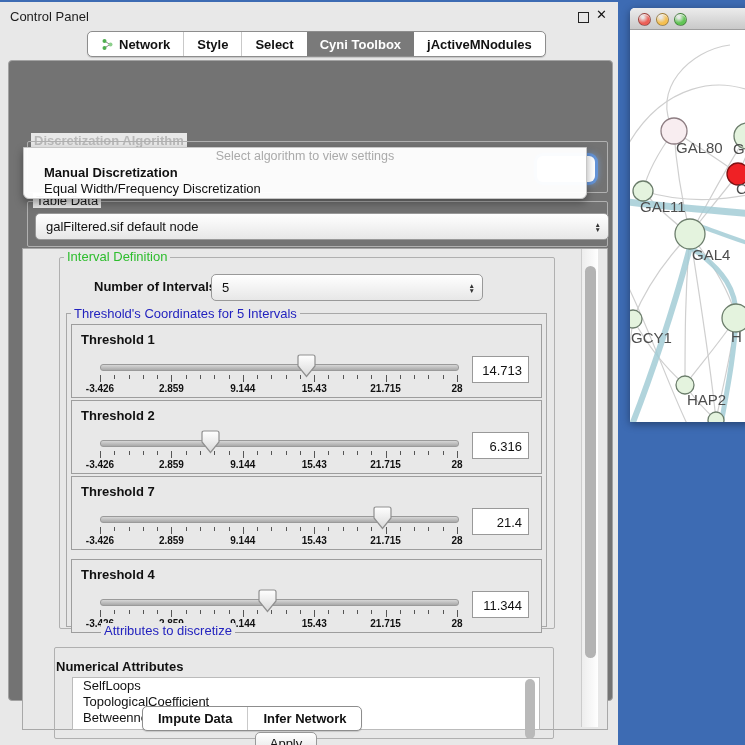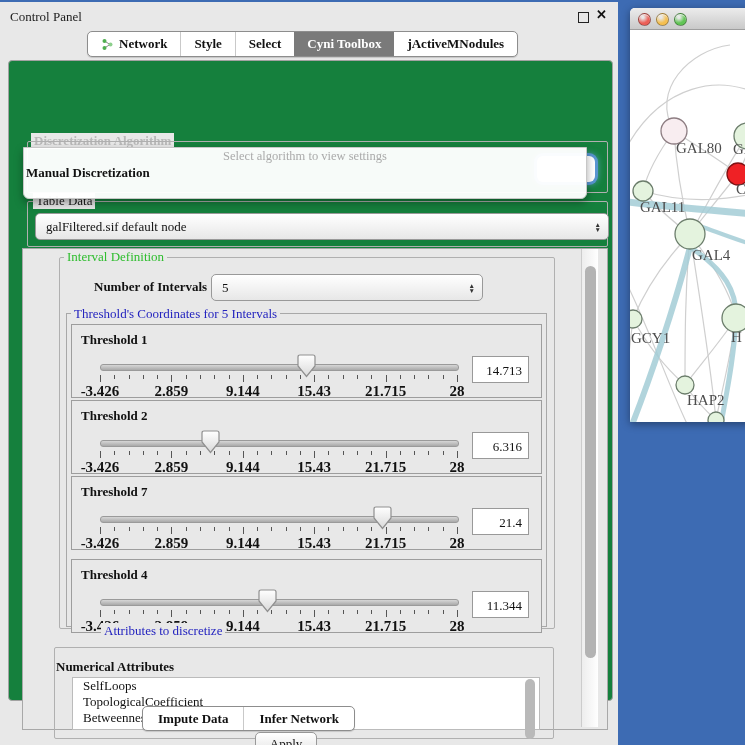--- a/index.html
+++ b/index.html
@@ -1,50 +1,50 @@
 <!DOCTYPE html>
 <html style="--accent_green: #2dbd2d; --accent_blue: #2323bf; --selected_tab_bg: #7a7a7a; --desktop_blue: #3d6bb3; --header_blue: #bfdfe9; --traffic_red: #ec5f57; --traffic_yellow: #f5bf4f; --traffic_green: #61c555; --node_green: #e4f3de; --node_pink: #f8edf0; --node_red: #ef2125; --teal_edge: #a3ccd6;"><head>
 <meta charset="utf-8">
 <style>
   html,body{margin:0;padding:0;}
   body{width:745px;height:745px;position:relative;overflow:hidden;
        font-family:"Liberation Sans","DejaVu Sans",sans-serif;
        background:#e8e8e8;-webkit-font-smoothing:antialiased;}
-  .abs{position:absolute;font-family:Liberation Serif, serif;}
+  .abs{position:absolute;}
   
   #topline{left:0;top:0;width:745px;height:2px;background:var(--desktop_blue,#3d6bb3);}
   
   #control-panel{left:0;top:2px;width:618px;height:743px;background:#e8e8e8;}
   #cp-title{left:10px;top:7px;font-size:13px;color:#1c1c1c;}
   #float-box{right:212px;top:10px;width:9px;height:9px;border:1.5px solid #222;}
   #close-x{left:596px;top:5px;font-size:13px;font-weight:700;color:#111;}
   .segbar{display:flex;height:24px;border:1px solid #8d8d8d;border-radius:5px;overflow:hidden;
           background:#fff;box-shadow:0 1px 1px rgba(0,0,0,.15);}
   .seg{display:flex;align-items:center;gap:5px;padding:0 13px;font-size:13px;font-weight:600;
        color:#111;border-left:1px solid #c9c9c9;white-space:nowrap;}
   .seg:first-child{border-left:none;}
   .seg-sel{background:var(--selected_tab_bg,#7a7a7a);color:#ffffff;border-left:none;}
   .seg-sel + .seg{border-left:none;}
   #top-tabs{left:87px;top:29px;}
   #bottom-tabs{left:142px;top:704px;height:23px;}
   #bottom-tabs .seg{padding:0 15px;}
-  #outer-box{left:8px;top:58px;width:603px;height:639px;border:1px solid #a2a2a2;border-radius:4px;background:#15803d;}
+  #outer-box{left:8px;top:58px;width:603px;height:639px;border:1px solid #a2a2a2;border-radius:4px;background:#737373;}
   .groupbox{border:1px solid #b0b0b0;border-radius:2px;}
   .grouptitle{position:absolute;font-size:13px;background:#e8e8e8;padding:0 3px;white-space:nowrap;}
   
   #alg-group{left:18px;top:80px;width:579px;height:50px;z-index:1;}
   #alg-title{left:22px;top:72px;color:#b9b9b9;font-weight:700;z-index:1;}
   #alg-combo-ring{left:528px;top:95px;width:58px;height:26px;border-radius:6px;background:#fff;
                   box-shadow:0 0 0 3px rgba(96,150,228,.8),0 0 6px 3px rgba(120,170,240,.6);z-index:2;}
   
   #alg-popup{left:14px;top:86px;width:562px;height:50px;background:rgba(255,255,255,.97);
              border:1px solid #c7c7c7;border-radius:0 0 6px 6px;z-index:6;
              box-shadow:0 4px 9px rgba(0,0,0,.35);}
   #alg-popup .ph{font-size:12.5px;color:#aaa;text-align:center;line-height:17px;}
-  #alg-popup .opt{font-size:13px;color:#111;line-height:16px;padding-left:2px;white-space:nowrap;}
+  #alg-popup .opt{font-size:13px;color:#111;line-height:16px;padding-left:20px;white-space:nowrap;}
   #alg-popup .opt.sel{font-weight:700;}
   
   #td-group{left:18px;top:140px;width:579px;height:44px;}
   #td-title{left:24px;top:132px;color:#1a1a1a;z-index:1;}
   .combo{background:linear-gradient(#ffffff,#e7e7e7);border:1px solid #999;border-radius:5px;
          font-size:13px;color:#111;display:flex;align-items:center;padding-left:10px;}
   .stepper{margin-left:auto;display:flex;flex-direction:column;align-items:center;justify-content:center;
            padding-right:7px;font-size:6.5px;line-height:5px;color:#333;}
   #td-combo{left:26px;top:152px;width:562px;height:25px;}
   
@@ -60,21 +60,21 @@
   #thr-title{left:62px;top:245px;color:var(--accent_blue,#2323bf);}
   .thr-panel{position:absolute;left:4px;width:469px;height:72px;border:1px solid #9d9d9d;background:#e8e8e8;}
   .thr-label{position:absolute;left:9px;top:7px;font-size:13px;font-weight:700;color:#111;}
   .thr-track{position:absolute;left:28px;top:39px;width:357px;height:5px;border:1px solid #9a9a9a;border-radius:3px;
              background:linear-gradient(#d6d6d6,#a9a9a9);}
   .thr-handle{position:absolute;top:29px;width:19px;height:24px;}
   .thr-ticks{position:absolute;left:28px;top:50px;width:357px;height:8px;}
   .tick{position:absolute;top:0;width:1px;height:4px;background:#555;}
   .tick.major{height:7px;}
   .thr-ticklabels{position:absolute;left:28px;top:58px;width:357px;height:11px;}
-  .ticklab{position:absolute;transform:translateX(-50%);font-size:15px;font-weight:700;color:#111;white-space:nowrap;}
+  .ticklab{position:absolute;transform:translateX(-50%);font-size:10px;font-weight:700;color:#111;white-space:nowrap;}
   .thr-value{position:absolute;left:400px;top:31px;width:57px;height:27px;background:#fff;border:1px solid #999;
              font-size:13px;color:#111;text-align:right;line-height:27px;padding-right:6px;box-sizing:border-box;}
   
   #attr-group{left:45px;top:586px;width:498px;height:90px;}
   #attr-title{left:52px;top:562px;color:var(--accent_blue,#2323bf);margin-left:40px;}
   #attr-sub{left:47px;top:598px;font-size:13px;font-weight:700;color:#111;}
   #attr-list{left:63px;top:616px;width:466px;height:51px;background:#fff;border:1px solid #bbb;overflow:hidden;}
   #attr-list .li{font-size:13px;color:#111;line-height:16px;padding-left:10px;white-space:nowrap;}
   #attr-scroll{left:516px;top:618px;width:10px;height:60px;border-radius:5px;background:#b9b9b9;}
   #apply-btn{left:246px;top:671px;width:60px;height:21px;border:1px solid #999;border-radius:5px;
@@ -125,20 +125,21 @@
   <div class="abs" id="outer-box">
 
     <div class="abs grouptitle" id="alg-title">Discretization Algorithm</div>
     <div class="abs groupbox" id="alg-group"></div>
     <div class="abs" id="alg-combo-ring"></div>
 
     <div class="abs" id="alg-popup">
       <div class="ph">Select algorithm to view settings</div>
       <div id="alg-options">
           <div class="opt sel">Manual Discretization</div>
+          <div class="opt">Equal Width/Frequency Discretization</div>
         </div>
     </div>
 
     <div class="abs grouptitle" id="td-title">Table Data</div>
     <div class="abs groupbox" id="td-group"></div>
     <div class="abs combo" id="td-combo">
       <span>galFiltered.sif default node</span>
       <span class="stepper">
         <span>▲</span>
           <span>▼</span>

